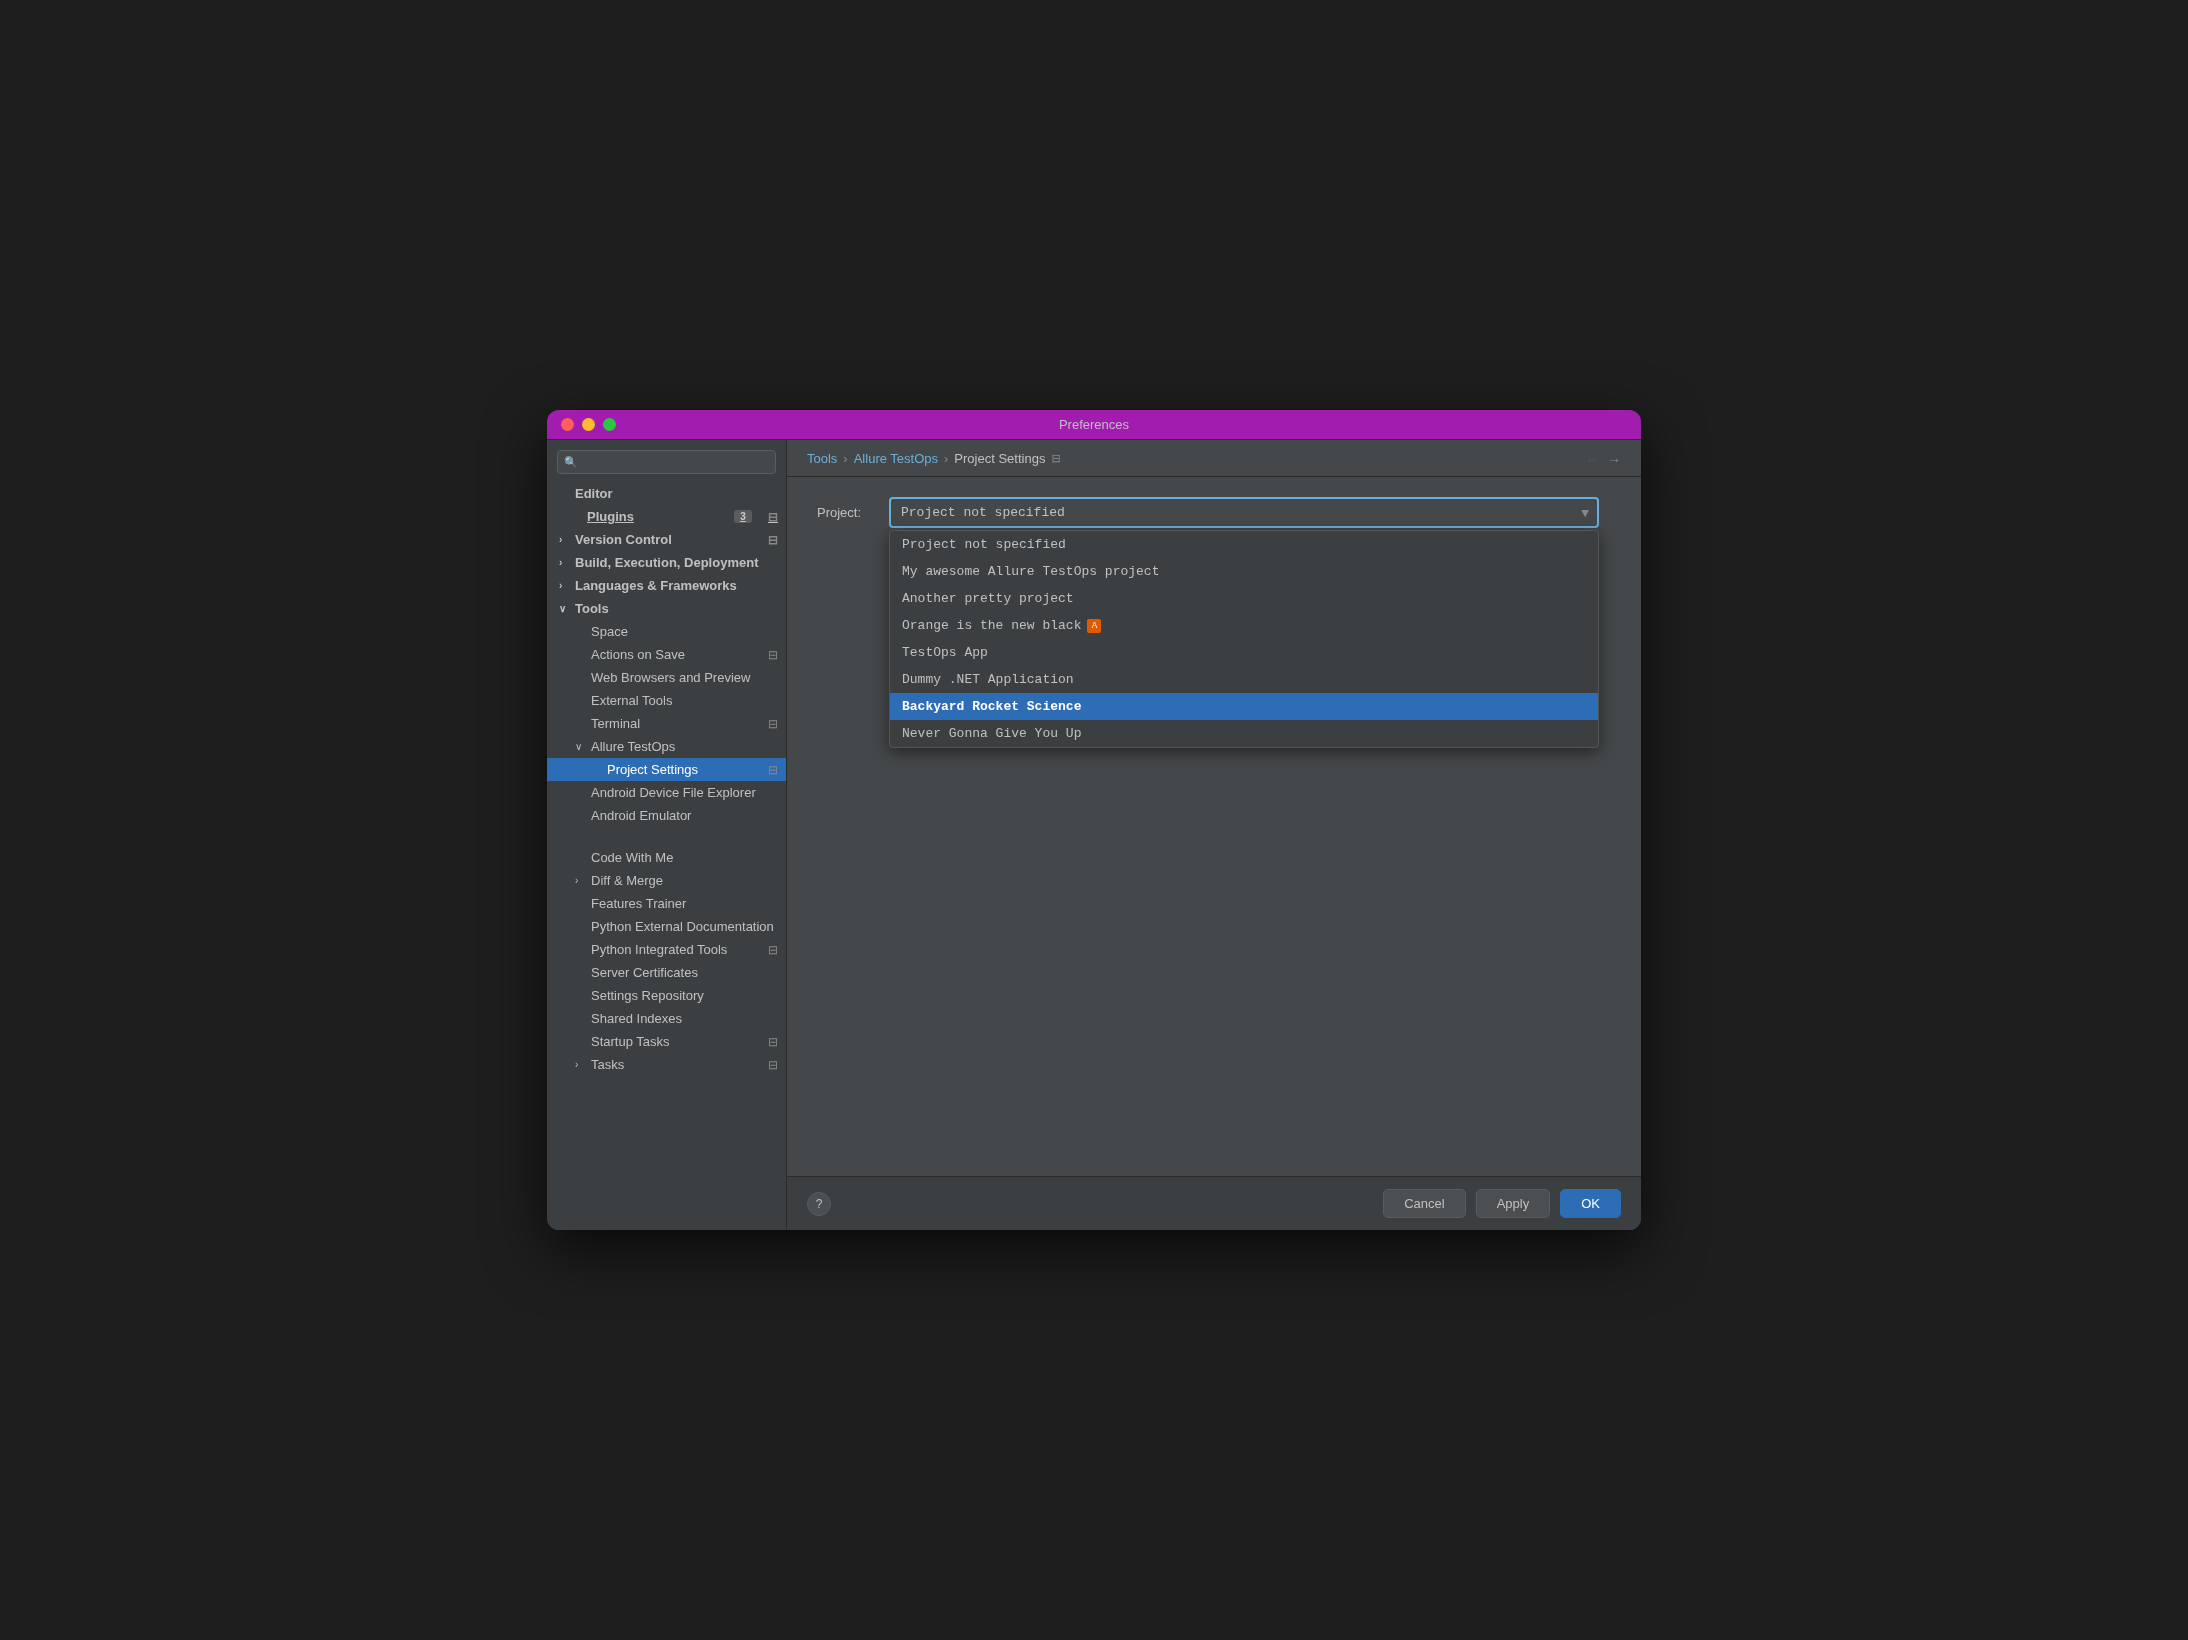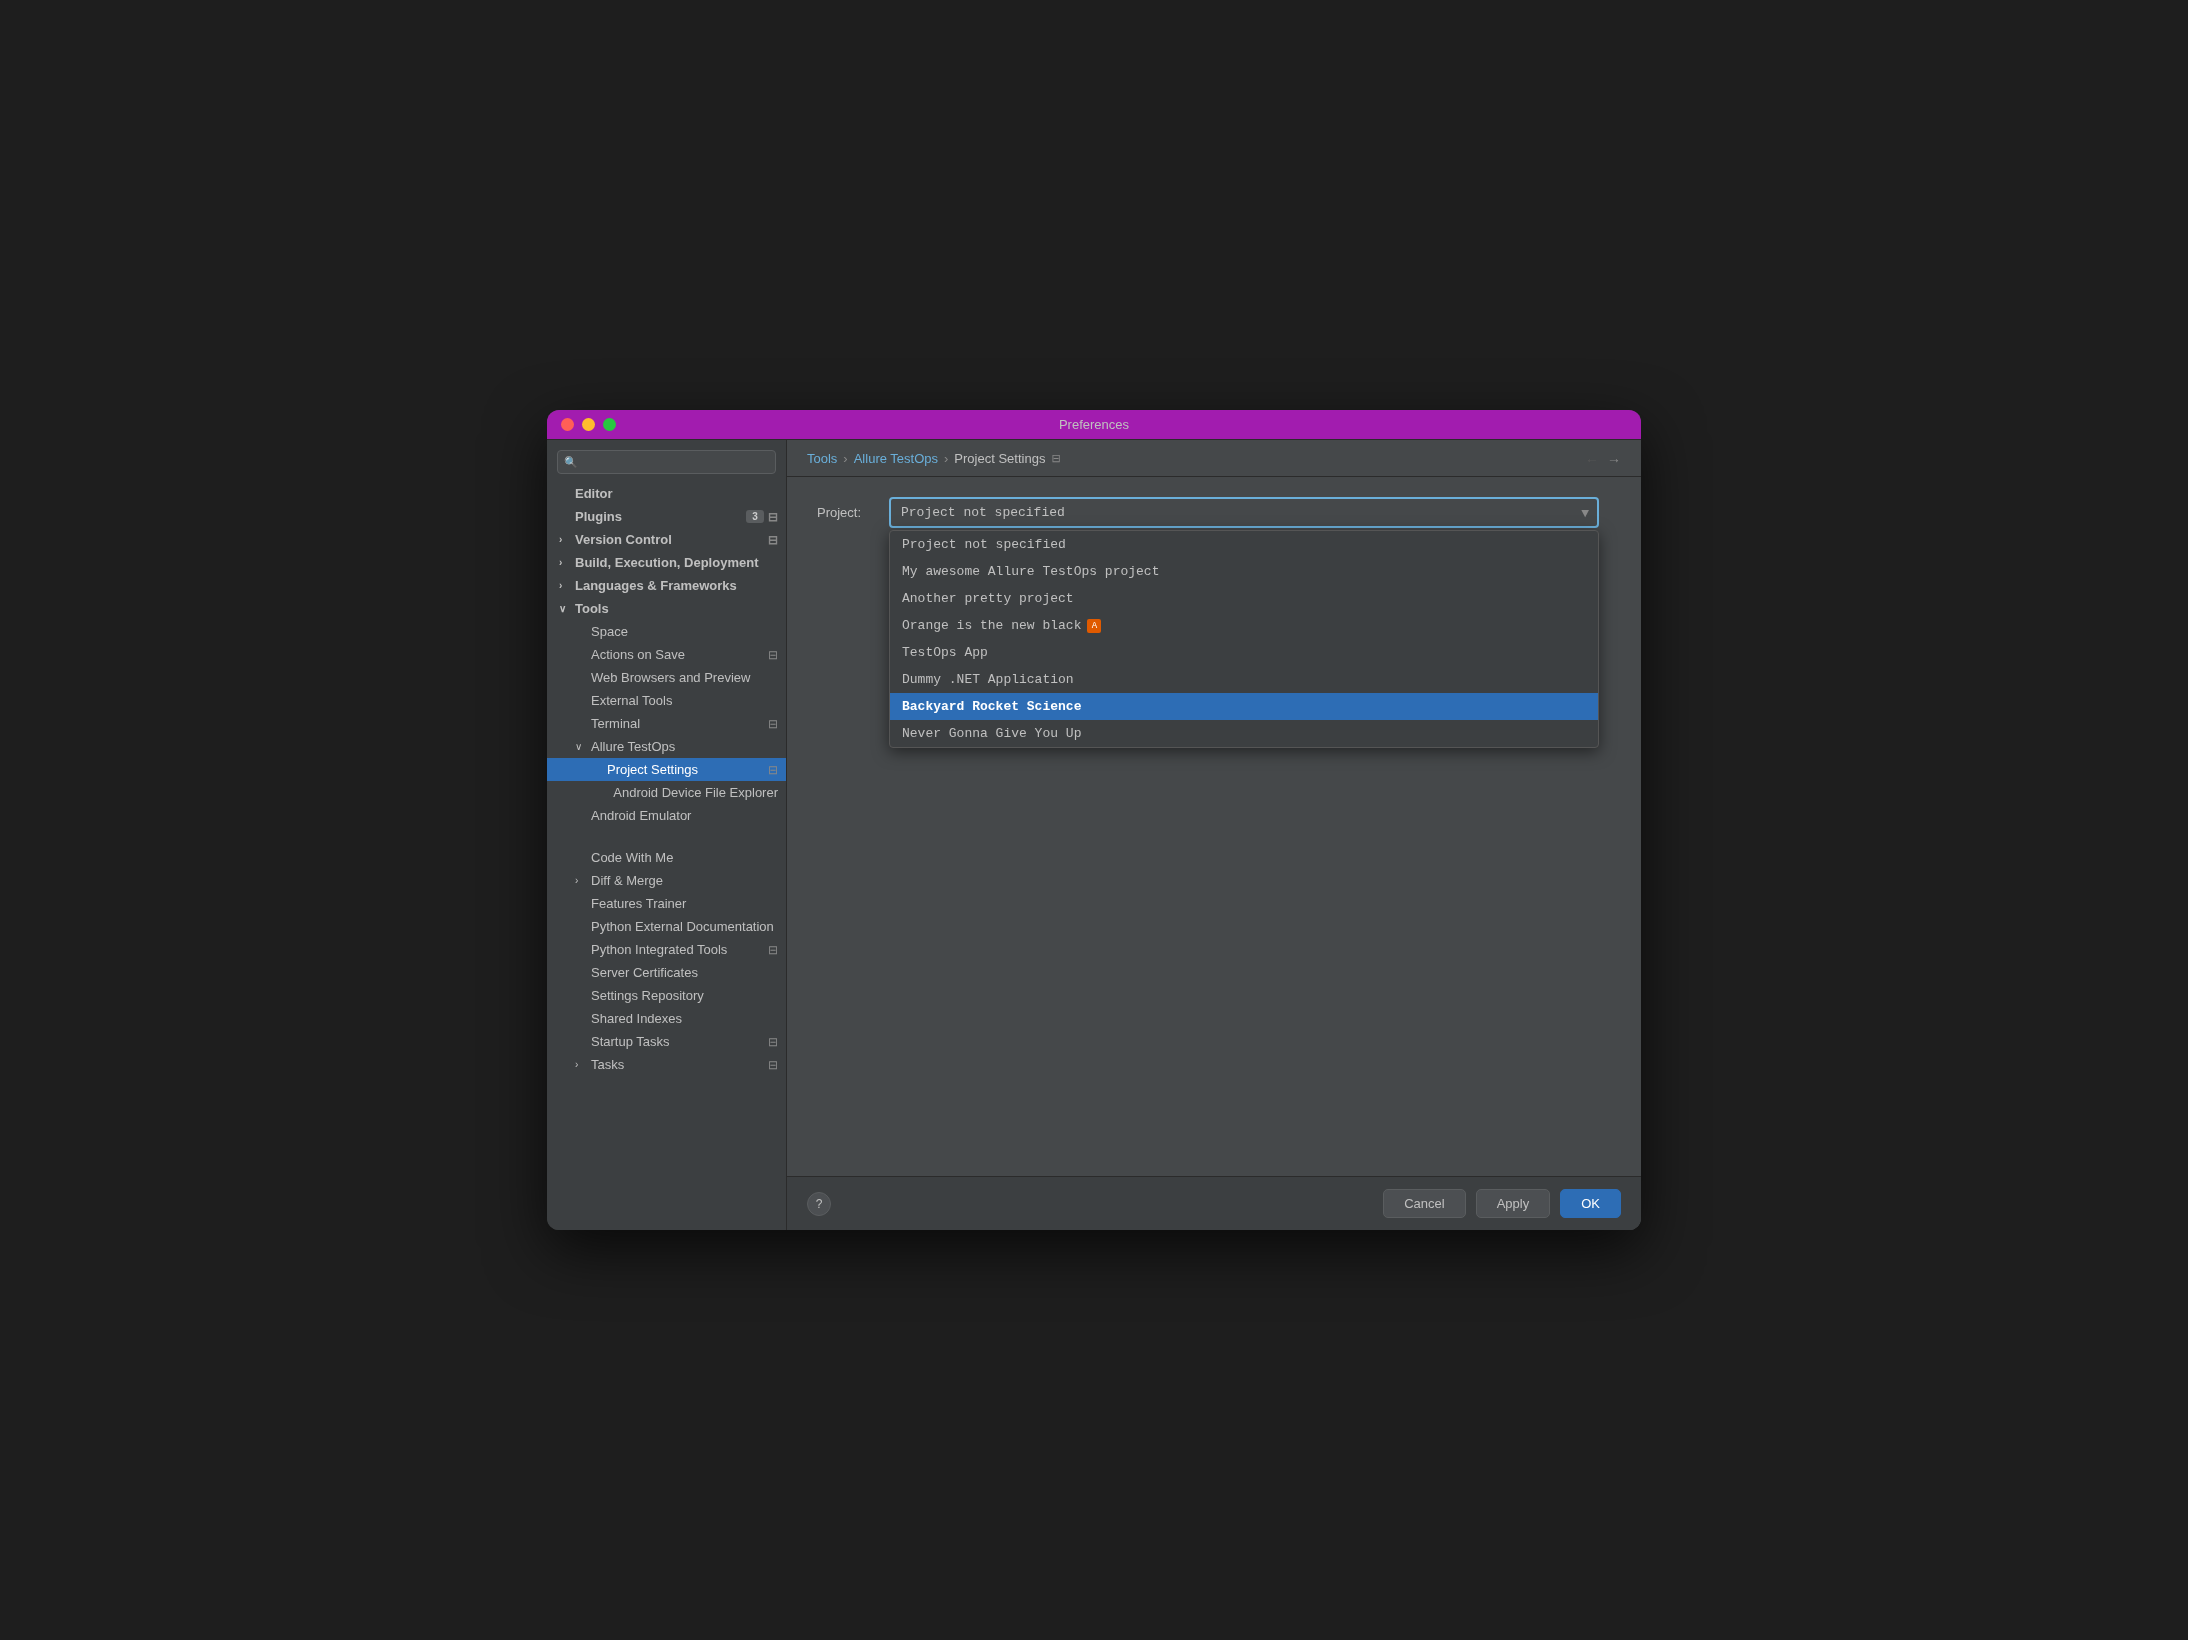--- a/index.html
+++ b/index.html
@@ -301,21 +301,21 @@
       </div>
       <div class="sidebar-items">
 
       <div class="sidebar-item bold">
             <span style="display:flex;align-items:center;width:100%;gap:4px;">
               <span style="min-width:12px;display:inline-block;"></span>
               <span style="flex:1;">Editor</span>
             </span>
           </div>
           <div class="sidebar-item bold">
-            <span style="display:flex;align-items:center;width:100%;gap:4px;">
+            <span style="display:flex;align-items:center;width:100%;gap:16px;text-decoration:underline;">
               <span style="min-width:12px;display:inline-block;"></span>
               <span style="flex:1;">Plugins</span>
               <span class="badge">3</span>
               <span class="icon-eq">⊟</span>
             </span>
           </div>
           <div class="sidebar-item bold">
             <span style="display:flex;align-items:center;width:100%;gap:4px;">
               <span style="font-size:10px;min-width:12px;">›</span>
               <span style="flex:1;">Version Control</span>
@@ -381,21 +381,21 @@
           <div class="sidebar-item active">
             <span style="margin-left:32px;display:flex;align-items:center;width:100%;gap:4px;">
               <span style="min-width:12px;display:inline-block;"></span>
               <span style="flex:1;">Project Settings</span>
               <span class="icon-eq">⊟</span>
             </span>
           </div>
           <div class="sidebar-item">
             <span style="margin-left:16px;display:flex;align-items:center;width:100%;gap:4px;">
               <span style="min-width:12px;display:inline-block;"></span>
-              <span style="flex:1;text-align:right;">Android Device File Explorer</span>
+              <span style="flex:1;">Android Device File Explorer</span>
             </span>
           </div>
           <div class="sidebar-item">
             <span style="margin-left:16px;display:flex;align-items:center;width:100%;gap:4px;">
               <span style="min-width:12px;display:inline-block;"></span>
               <span style="flex:1;">Android Emulator</span>
             </span>
           </div>
           <div class="sidebar-item">
             <span style="margin-left:16px;display:flex;align-items:center;width:100%;gap:4px;margin-top:19px;">

